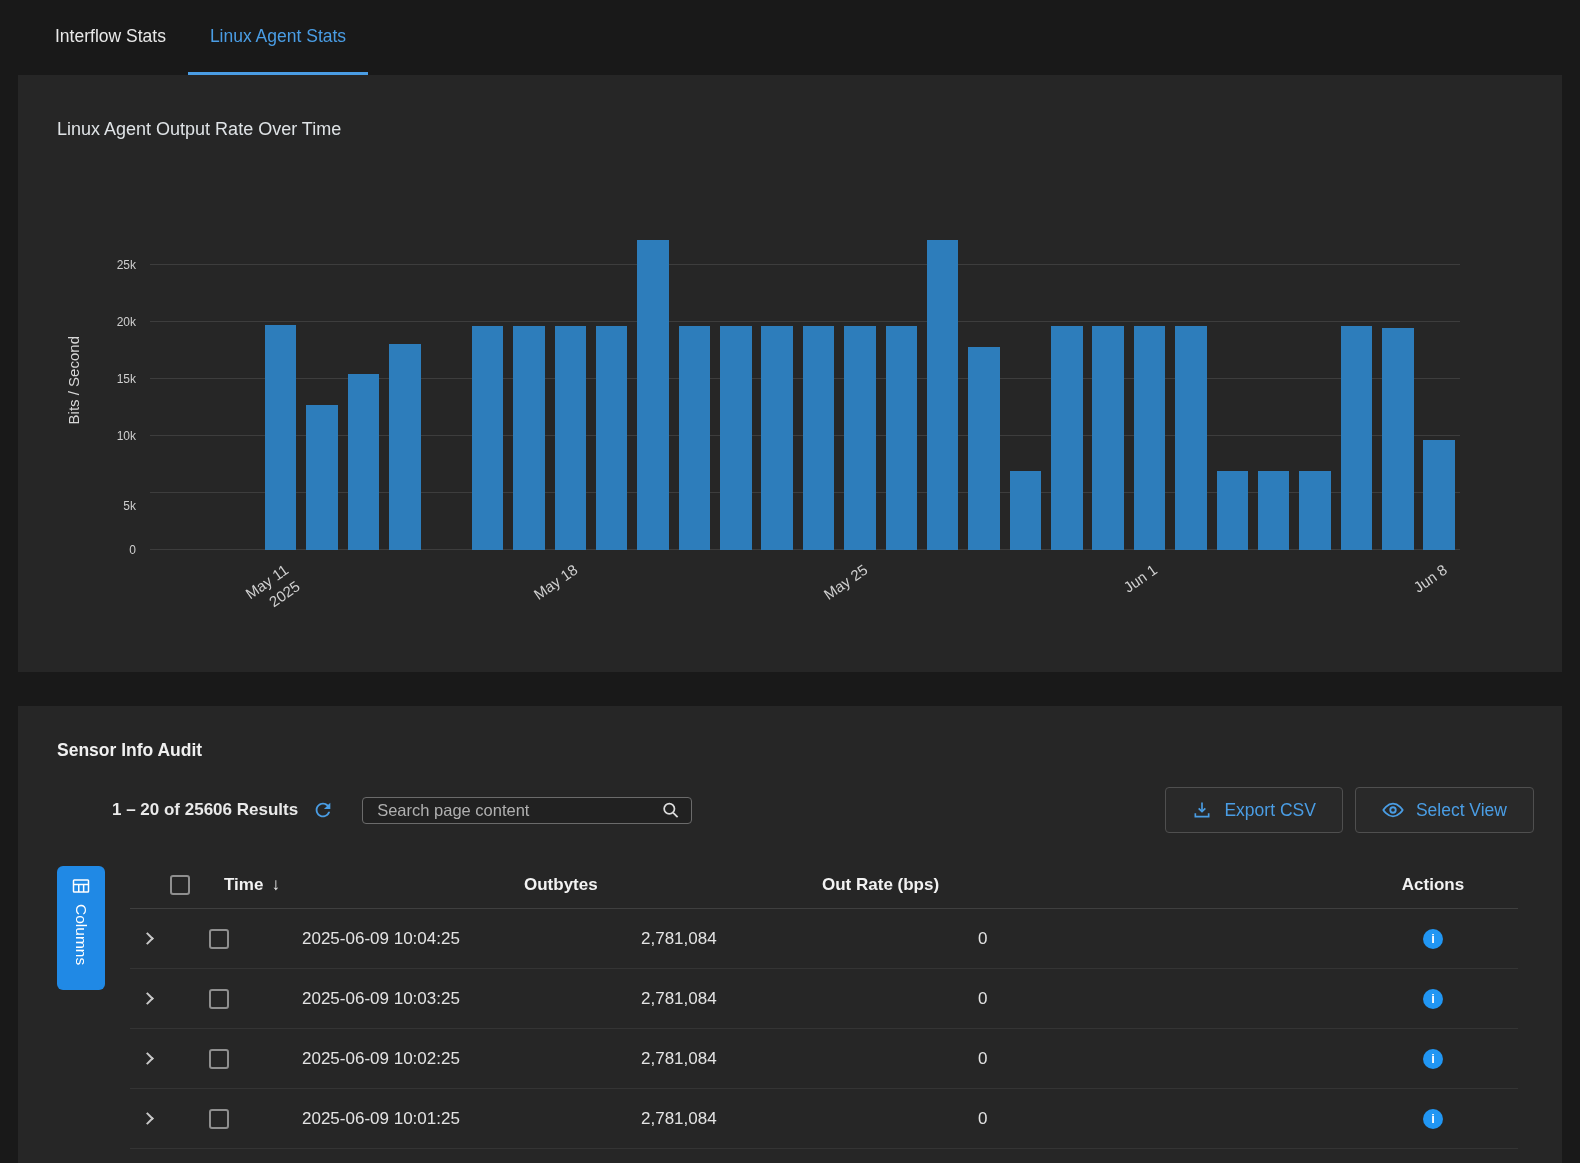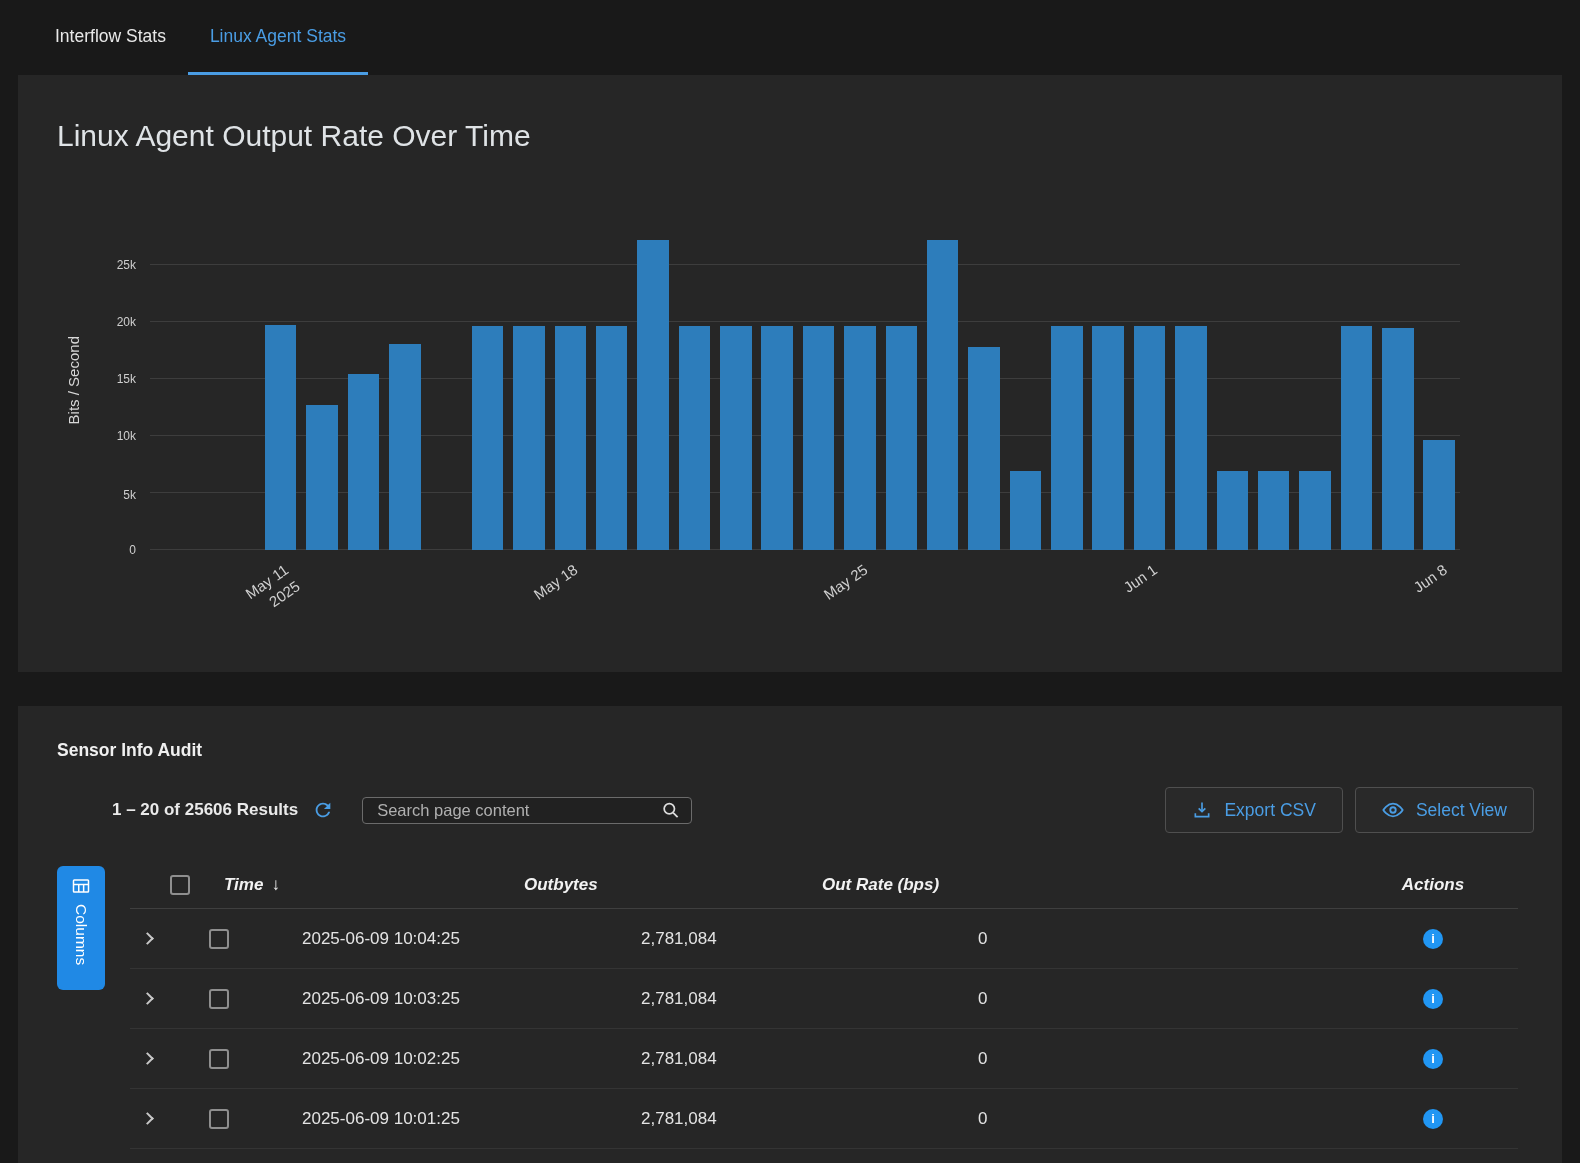--- a/index.html
+++ b/index.html
@@ -22,21 +22,21 @@
     font-family:"Liberation Sans", sans-serif;
     font-size:17px;
   }
   
   .tabbar{height:75px;display:flex;align-items:stretch;padding-left:33px;background:var(--page);}
   .tab{display:flex;align-items:center;padding:0 22px;font-weight:normal;font-size:17.5px;color:#e8e8e8;cursor:pointer;border-bottom:3px solid transparent;}
   .tab.active{color:var(--accent);border-bottom-color:var(--accent);}
   
   .panel{background:var(--panel);margin:0 18px;position:relative;}
   .chart-panel{height:597px;}
-  .chart-title{font-size:30px;font-weight:normal;color:#dfe3e6;padding:44px 0 0 39px;}
+  .chart-title{font-size:18px;font-weight:normal;color:#dfe3e6;padding:44px 0 0 39px;}
   .ylabel{position:absolute;left:44px;top:135px;height:340px;width:22px;display:flex;align-items:center;justify-content:center;}
   .ylabel span{writing-mode:vertical-rl;transform:rotate(180deg);font-size:15px;color:#d8d8d8;white-space:nowrap;}
   .plot{position:absolute;left:132px;right:102px;top:135px;height:340px;}
   .gridline{position:absolute;left:0;right:0;height:1px;background:var(--grid);}
   .ytick{position:absolute;right:calc(100% + 14px);transform:translateY(50%);font-size:12px;color:var(--muted);white-space:nowrap;}
   .bars{position:absolute;left:110px;right:0;top:0;bottom:0;display:flex;align-items:flex-end;}
   .slot{flex:1;height:100%;display:flex;justify-content:center;align-items:flex-end;}
   .bar{width:76%;background:var(--bar);}
   .xtick-anchor{position:absolute;top:calc(100% + 10px);width:0;}
   .xtick{position:absolute;right:0;top:0;white-space:pre;transform:rotate(-35deg);transform-origin:100% 0;font-size:15px;color:var(--muted);text-align:right;line-height:1.35;}
@@ -52,21 +52,21 @@
   .search svg{position:absolute;right:12px;top:50%;transform:translateY(-50%);}
   .spacer{flex:1;}
   .btn{display:flex;align-items:center;gap:12px;height:46px;padding:0 26px;background:#292929;border:1px solid #4f4f4f;border-radius:4px;color:var(--accent);font-size:17.5px;font-family:"Liberation Sans",sans-serif;cursor:pointer;}
   .btn + .btn{margin-left:12px;}
   
   .columns-btn{position:absolute;left:39px;top:160px;width:48px;height:124px;background:var(--colbtn);border:none;border-radius:6px;display:flex;flex-direction:column;align-items:center;padding-top:12px;gap:10px;cursor:pointer;}
   .columns-btn .vtext{writing-mode:vertical-rl;color:#fff;font-size:15.5px;font-family:"Liberation Sans",sans-serif;}
   
   .tbl{margin:28px 44px 0 112px;}
   .row{display:grid;grid-template-columns:34px 48px 300px 298px 1fr 170px;align-items:center;}
-  .thead{height:48px;font-weight:bold;border-bottom:1px solid #3f3f3f;color:#f2f2f2;font-style:italic;}
+  .thead{height:48px;font-weight:bold;border-bottom:1px solid #3f3f3f;color:#f2f2f2;}
   .trow{height:60px;border-bottom:1px solid var(--rowline);gap:39px;}
   .c-time,.c-out,.c-rate{padding-left:12px;}
   .c-act{text-align:center;display:flex;justify-content:center;}
   .sort{margin-left:8px;font-weight:bold;}
   .checkbox{display:inline-block;width:20px;height:20px;border:2px solid #8f8f8f;border-radius:3px;background:transparent;cursor:pointer;}
   .c-check{display:flex;justify-content:flex-start;padding-left:6px;}
   .chev{display:inline-block;width:9px;height:9px;border-top:2px solid #c8c8c8;border-right:2px solid #c8c8c8;transform:rotate(45deg);cursor:pointer;}
   .c-chev{display:flex;justify-content:center;}
   .info{display:inline-flex;width:20px;height:20px;border-radius:50%;background:var(--info);color:#fff;font-size:13px;font-weight:bold;align-items:center;justify-content:center;cursor:pointer;}
 </style>
@@ -174,21 +174,21 @@
         </div>
         <div class="slot">
           <div class="bar" style="height: 222.483px;"></div>
         </div>
         <div class="slot">
           <div class="bar" style="height: 109.53px;"></div>
         </div>
       </div>
     <div id="xticks"></div>
   <div class="ytick" style="bottom: 0px;">0</div>
-      <div class="ytick" style="bottom: 55px;">5k</div>
+      <div class="ytick" style="bottom: 44px;">5k</div>
       <div class="ytick" style="bottom: 114.094px;">10k</div>
       <div class="ytick" style="bottom: 171.141px;">15k</div>
       <div class="ytick" style="bottom: 228.188px;">20k</div>
       <div class="ytick" style="bottom: 285.235px;">25k</div>
       <div class="xtick-anchor" style="left: 130.69px;">
         <div class="xtick">May 11
 2025</div>
       </div>
       <div class="xtick-anchor" style="left: 420.345px;">
         <div class="xtick">May 18</div>

